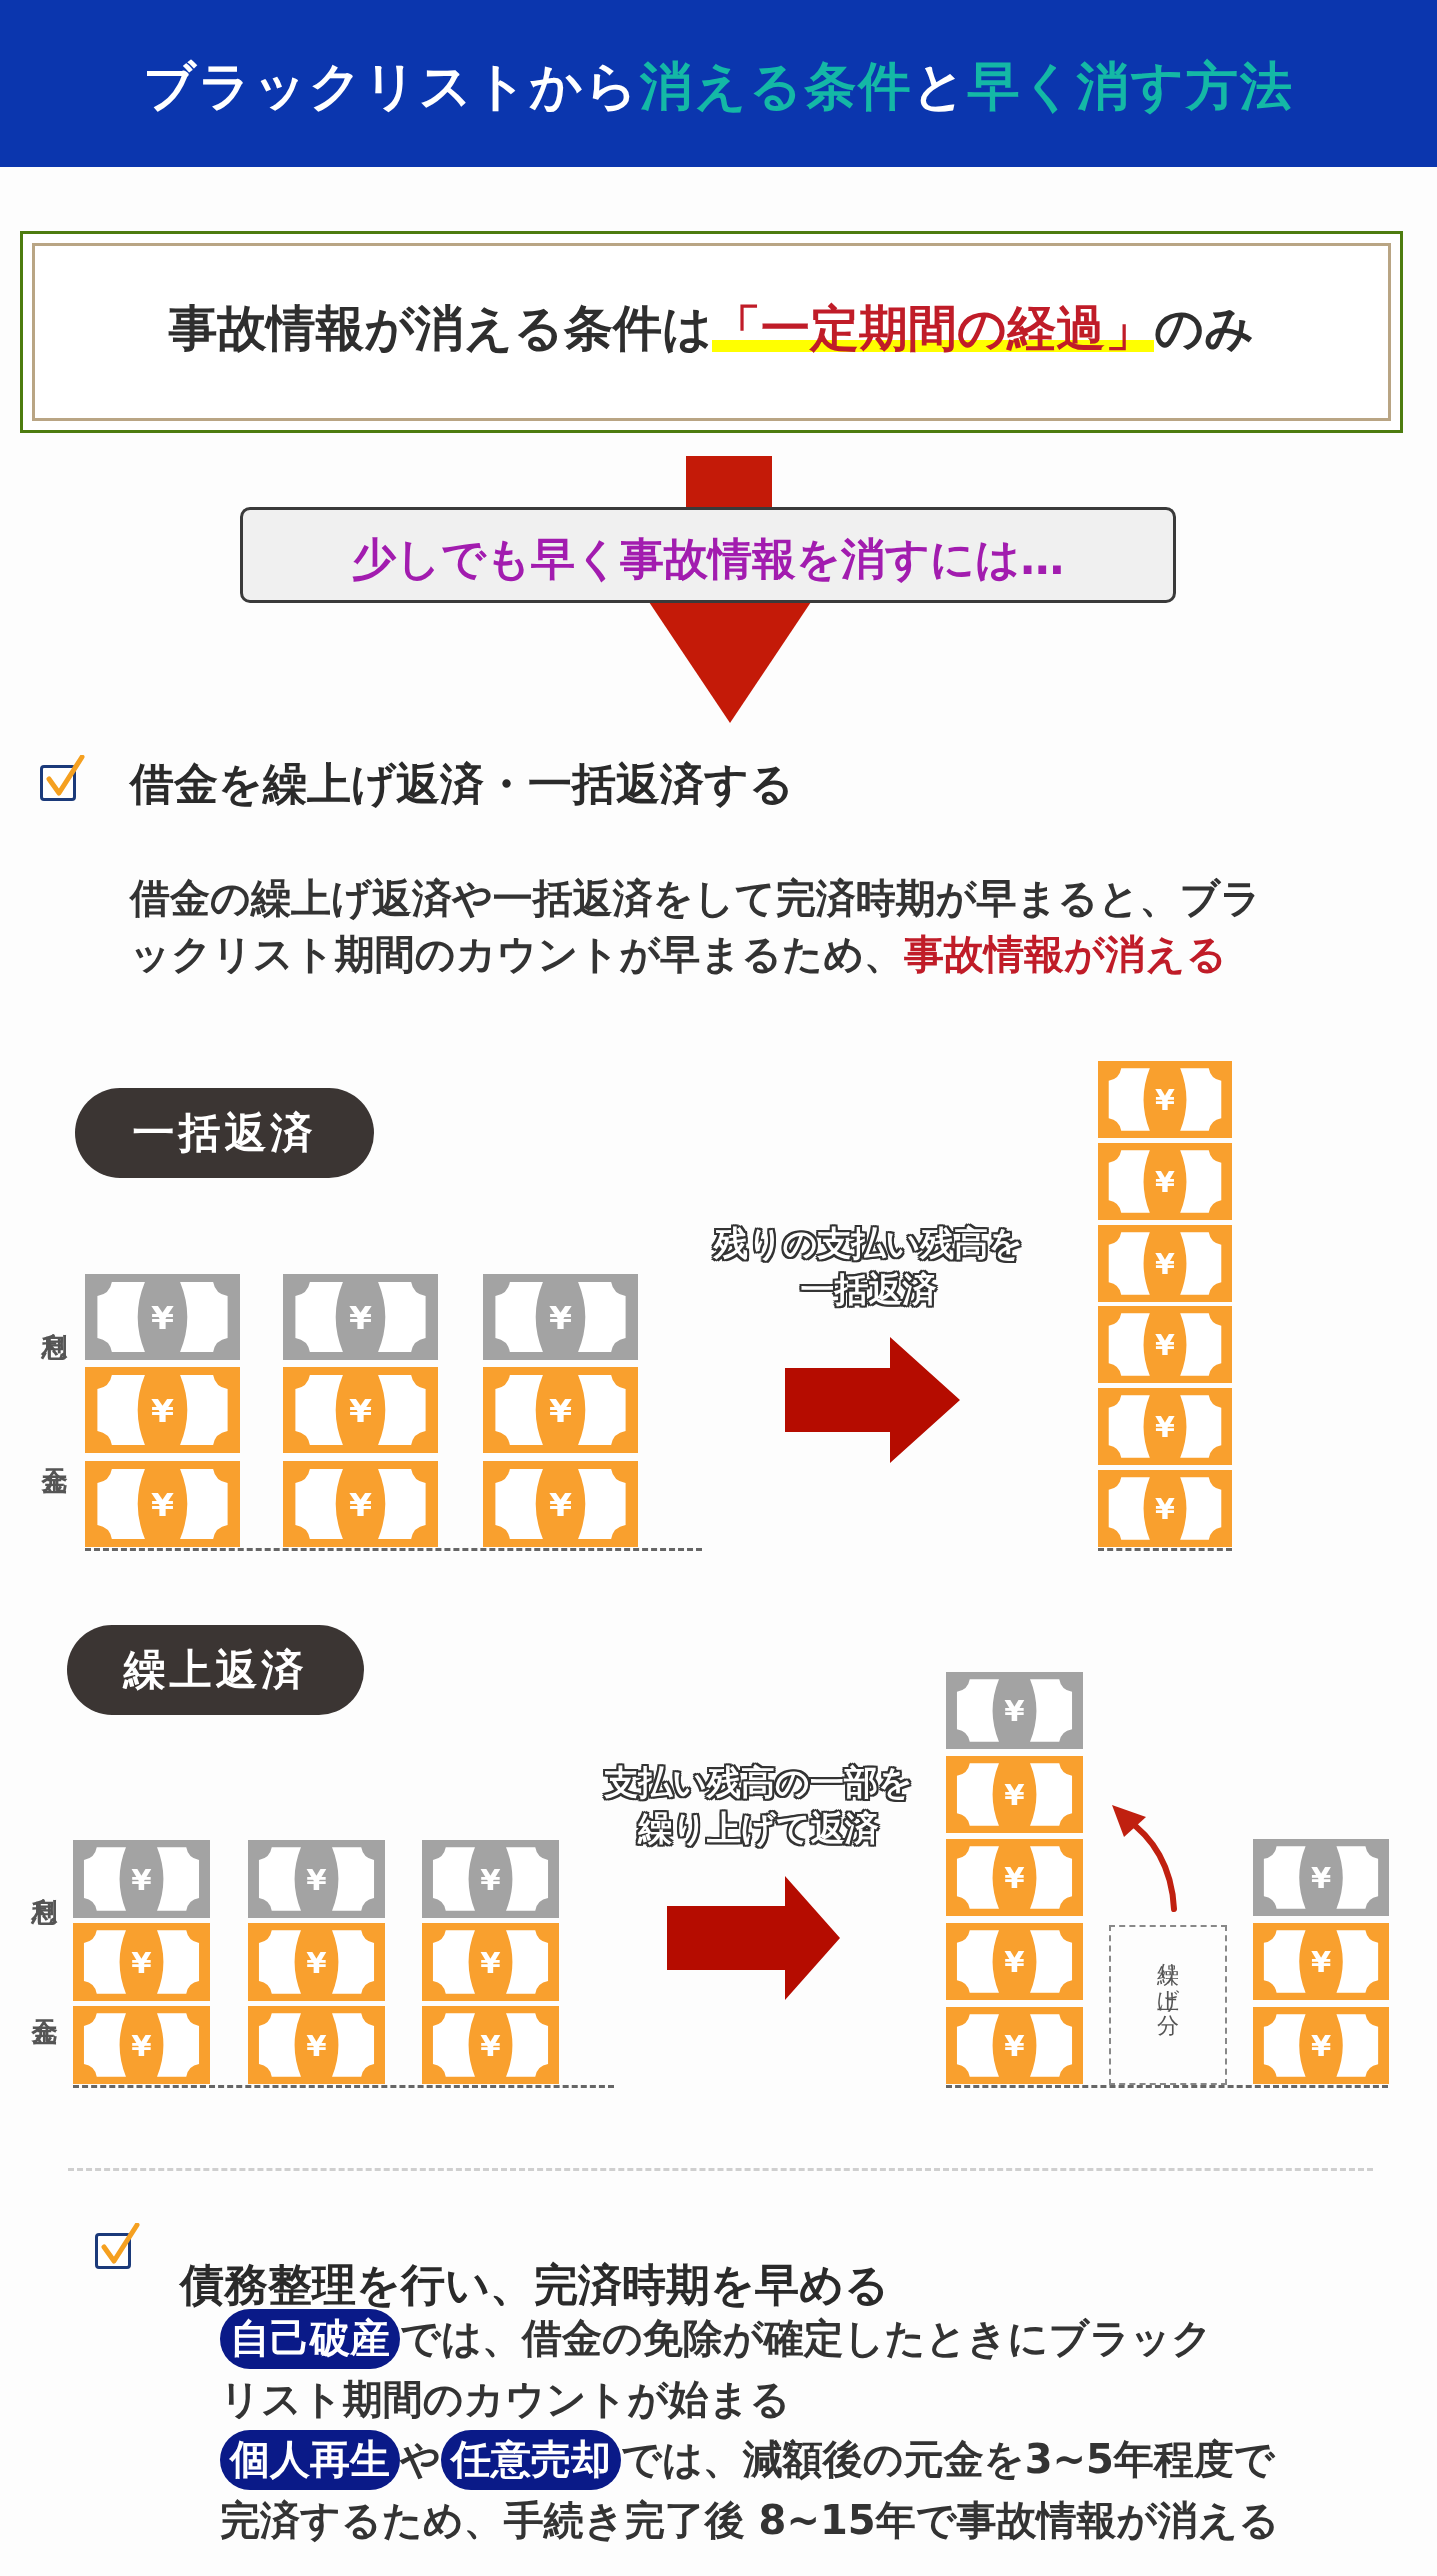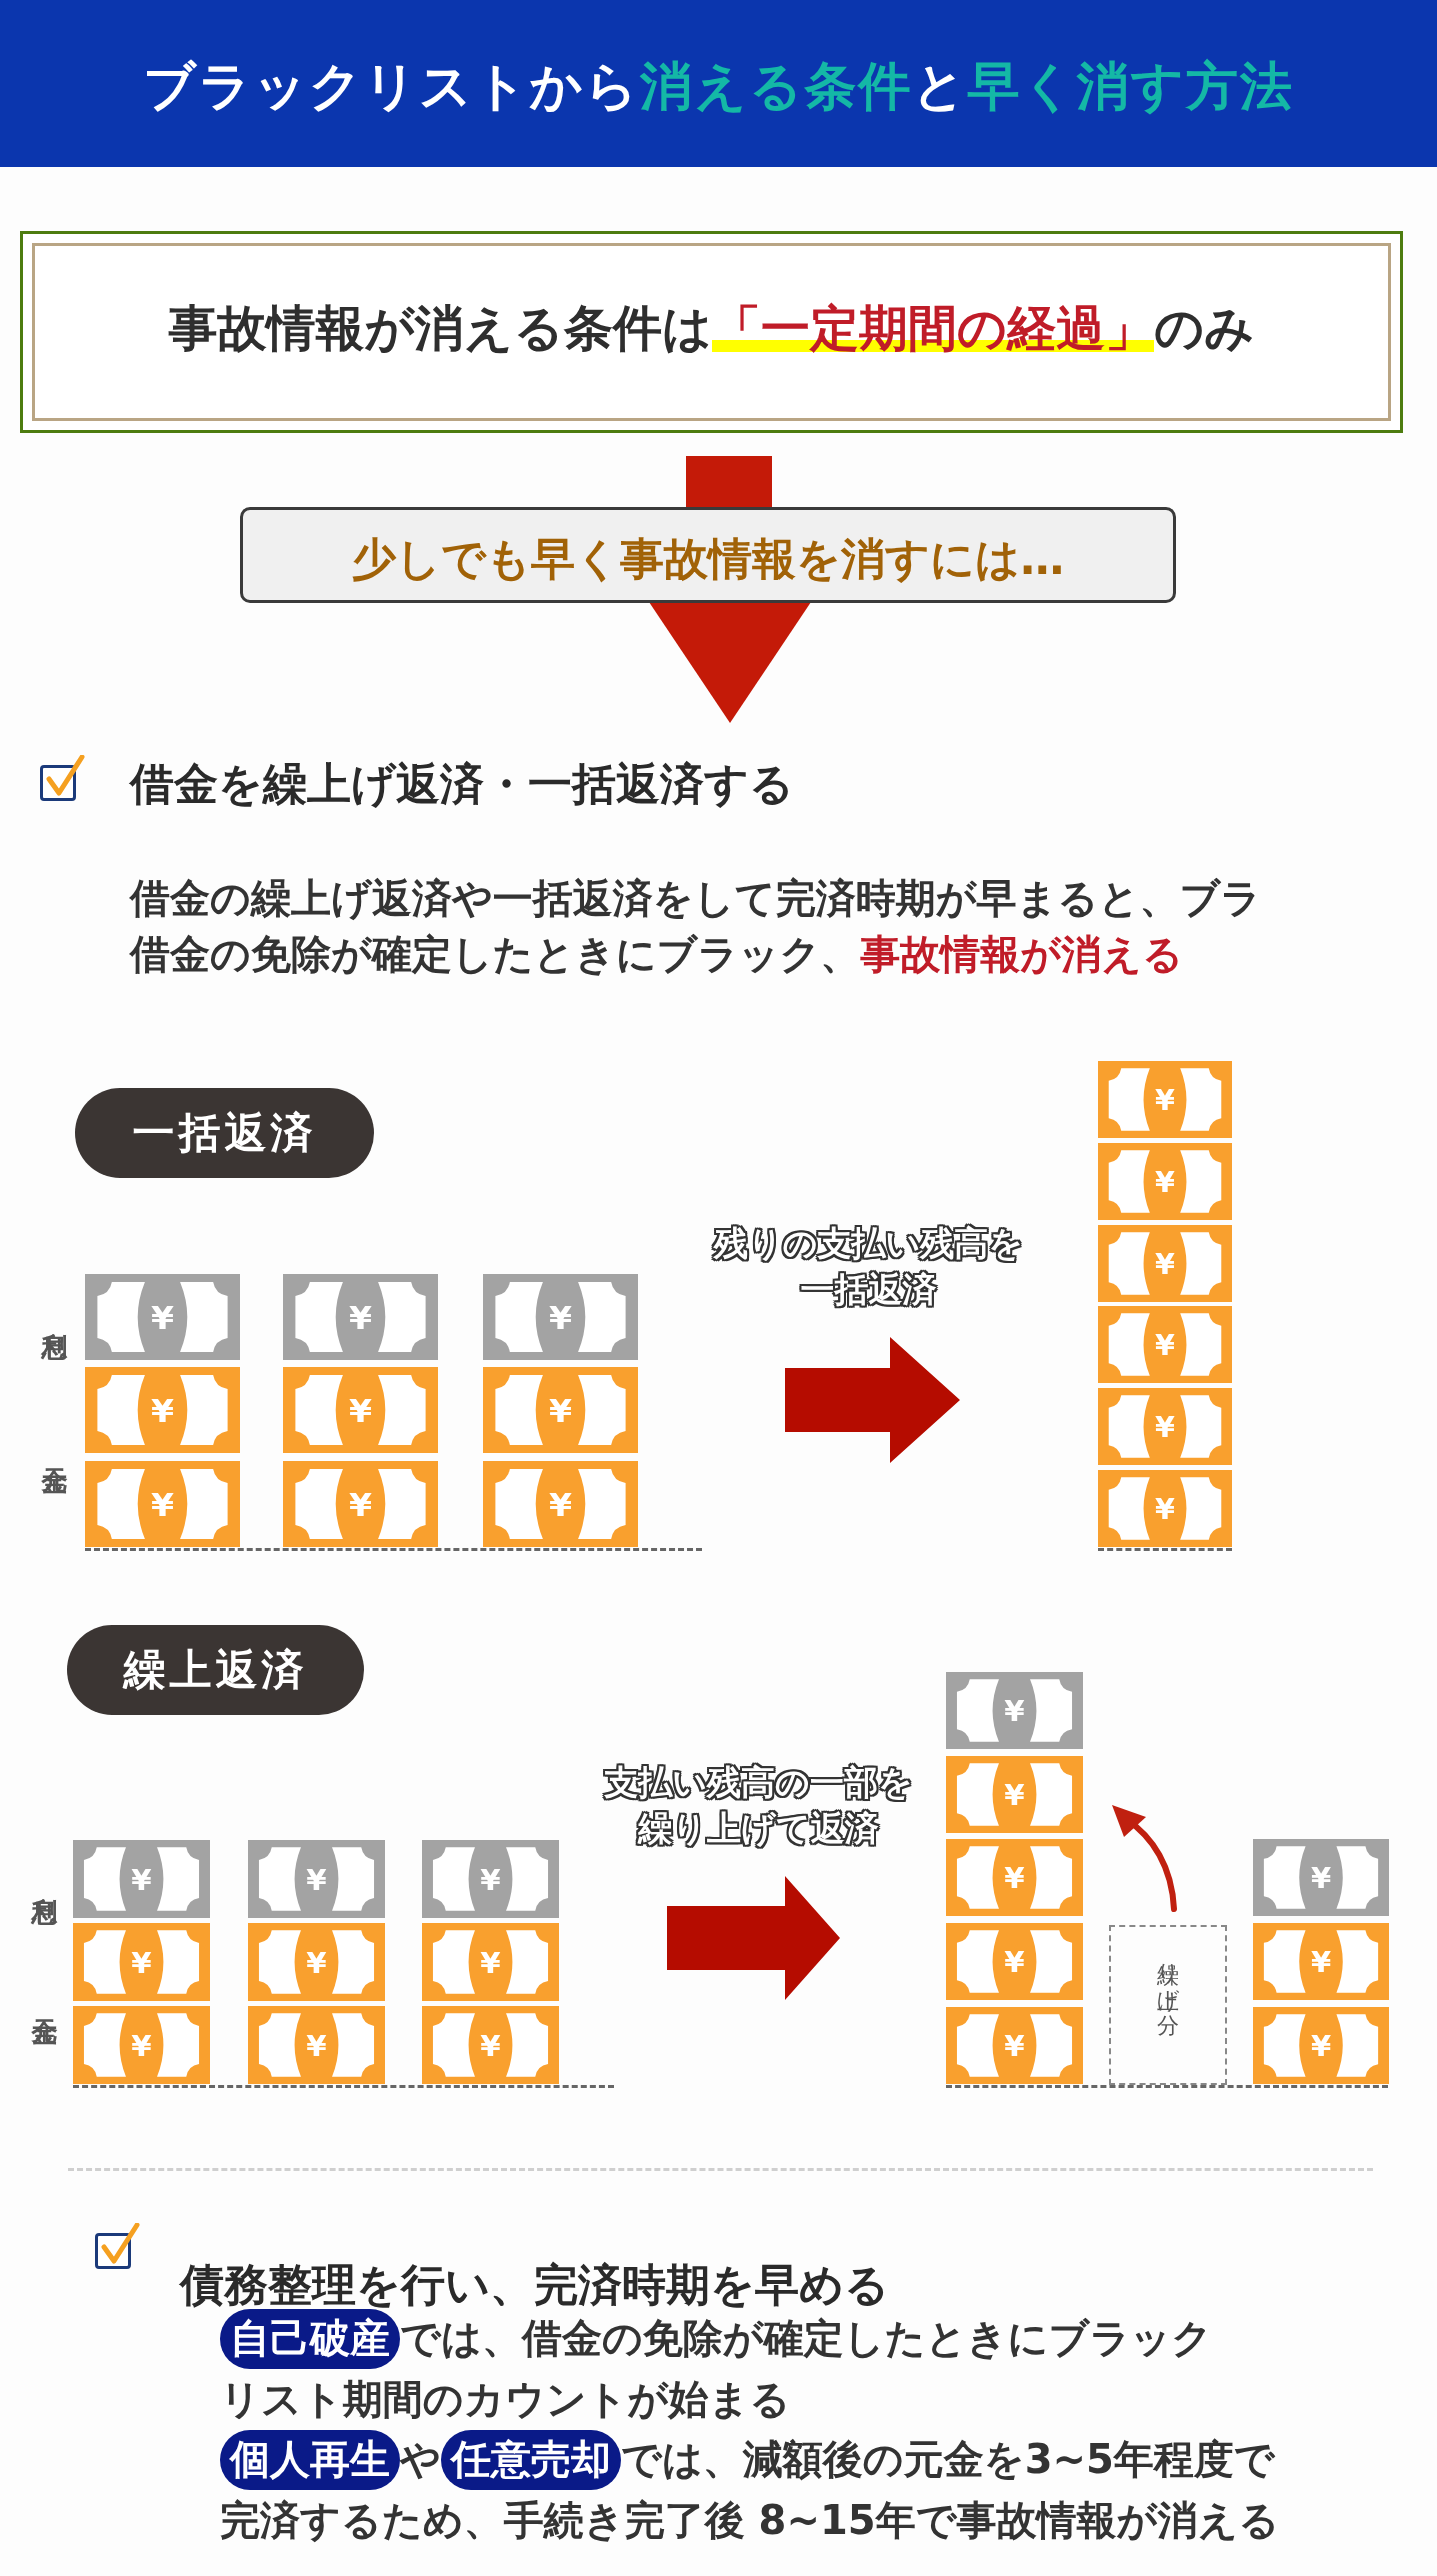--- a/index.html
+++ b/index.html
@@ -15,21 +15,21 @@
   
   .cond-box { left: 20px; top: 231px; width: 1383px; height: 202px; border: 3px solid #4d7c0f; background: #fff; }
   .cond-inner { position: absolute; left: 9px; top: 9px; right: 9px; bottom: 9px; border: 3px solid #b9a584; }
   .cond-text { position: absolute; left: 0; right: 0; top: 62px; text-align: center; font-size: 49px; font-weight: bold; color: #2e2e2e; white-space: nowrap; }
   .cond-text .em { color: #c01c28; background: linear-gradient(transparent 70%, #ffff00 70%, #ffff00 92%, transparent 92%); }
 
   
   .arrow-stem { left: 686px; top: 456px; width: 86px; height: 150px; background: #c41a08; }
   .arrow-head { left: 647px; top: 599px; width: 0; height: 0; border-left: 83px solid transparent; border-right: 83px solid transparent; border-top: 124px solid #c41a08; }
   .lead-box { left: 240px; top: 507px; width: 936px; height: 96px; background: #f0f0f0; border: 3px solid #3a3a3a; border-radius: 10px; }
-  .lead-text { position: absolute; left: 0; right: 0; top: 20px; text-align: center; font-size: 44px; font-weight: bold; color: #a16207; white-space: nowrap; }
+  .lead-text { position: absolute; left: 0; right: 0; top: 20px; text-align: center; font-size: 44px; font-weight: bold; color: #a21caf; white-space: nowrap; }
 
   
   .check { width: 40px; height: 40px; }
   .check .box { position: absolute; left: 0; top: 6px; width: 36px; height: 36px; border: 3px solid #1b3a7a; border-radius: 4px; background: #fff; }
   .check svg { position: absolute; left: 0; top: -4px; }
 
   .h2 { font-size: 44px; font-weight: bold; color: #2a2a2a; white-space: nowrap; }
   .para { font-size: 40px; font-weight: bold; color: #333; line-height: 56px; white-space: nowrap; }
   .para .red { color: #c01c28; }
 
@@ -82,21 +82,21 @@
 <div class="abs check" style="left:40px; top:759px;">
   <div class="box"></div>
   <svg width="46" height="46" viewBox="0 0 46 46">
       <path d="M9 24 L19 38 L42 2" fill="none" stroke="#f5a020" stroke-width="5" stroke-linecap="round" stroke-linejoin="round"></path>
     </svg>
 </div>
 <div class="abs h2" style="left:130px; top:755px;">借金を繰上げ返済・一括返済する</div>
 
 <div class="abs para" style="left:130px; top:870px;">
   <div>借金の繰上げ返済や一括返済をして完済時期が早まると、ブラ</div>
-  <div><span>借金の免除が確定したときにブラック、</span><span class="red">事故情報が消える</span></div>
+  <div><span>ックリスト期間のカウントが早まるため、</span><span class="red">事故情報が消える</span></div>
 </div>
 
 <div class="abs pill" style="left:75px; top:1088px; width:299px;">一括返済</div>
 
 <div class="abs vlabel" style="left:40px; top:1289px;"><span style="writing-mode:vertical-rl;">利息</span></div>
 <div class="abs vlabel" style="left:40px; top:1425px;"><span style="writing-mode:vertical-rl;">元金</span></div>
 
 <div id="lump-before">
     <div class="bill" style="left: 85px; top: 1274px; width: 155px; height: 86px;">
       <svg viewBox="0 0 150 86" preserveAspectRatio="none">

